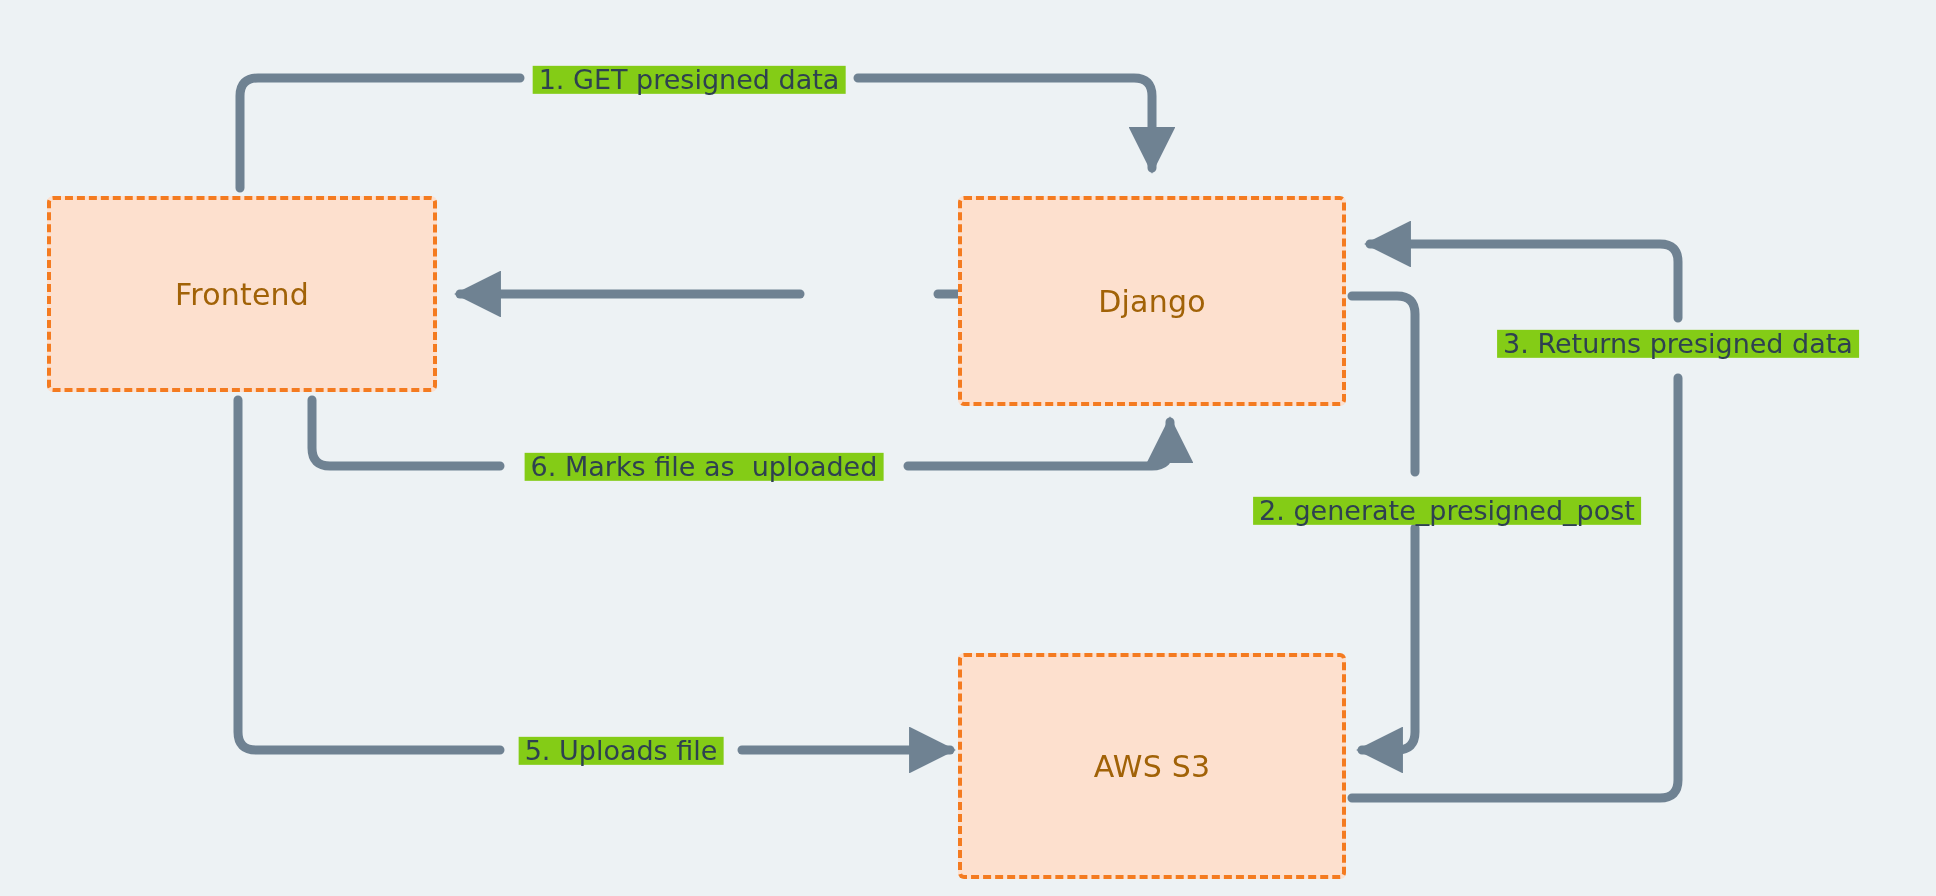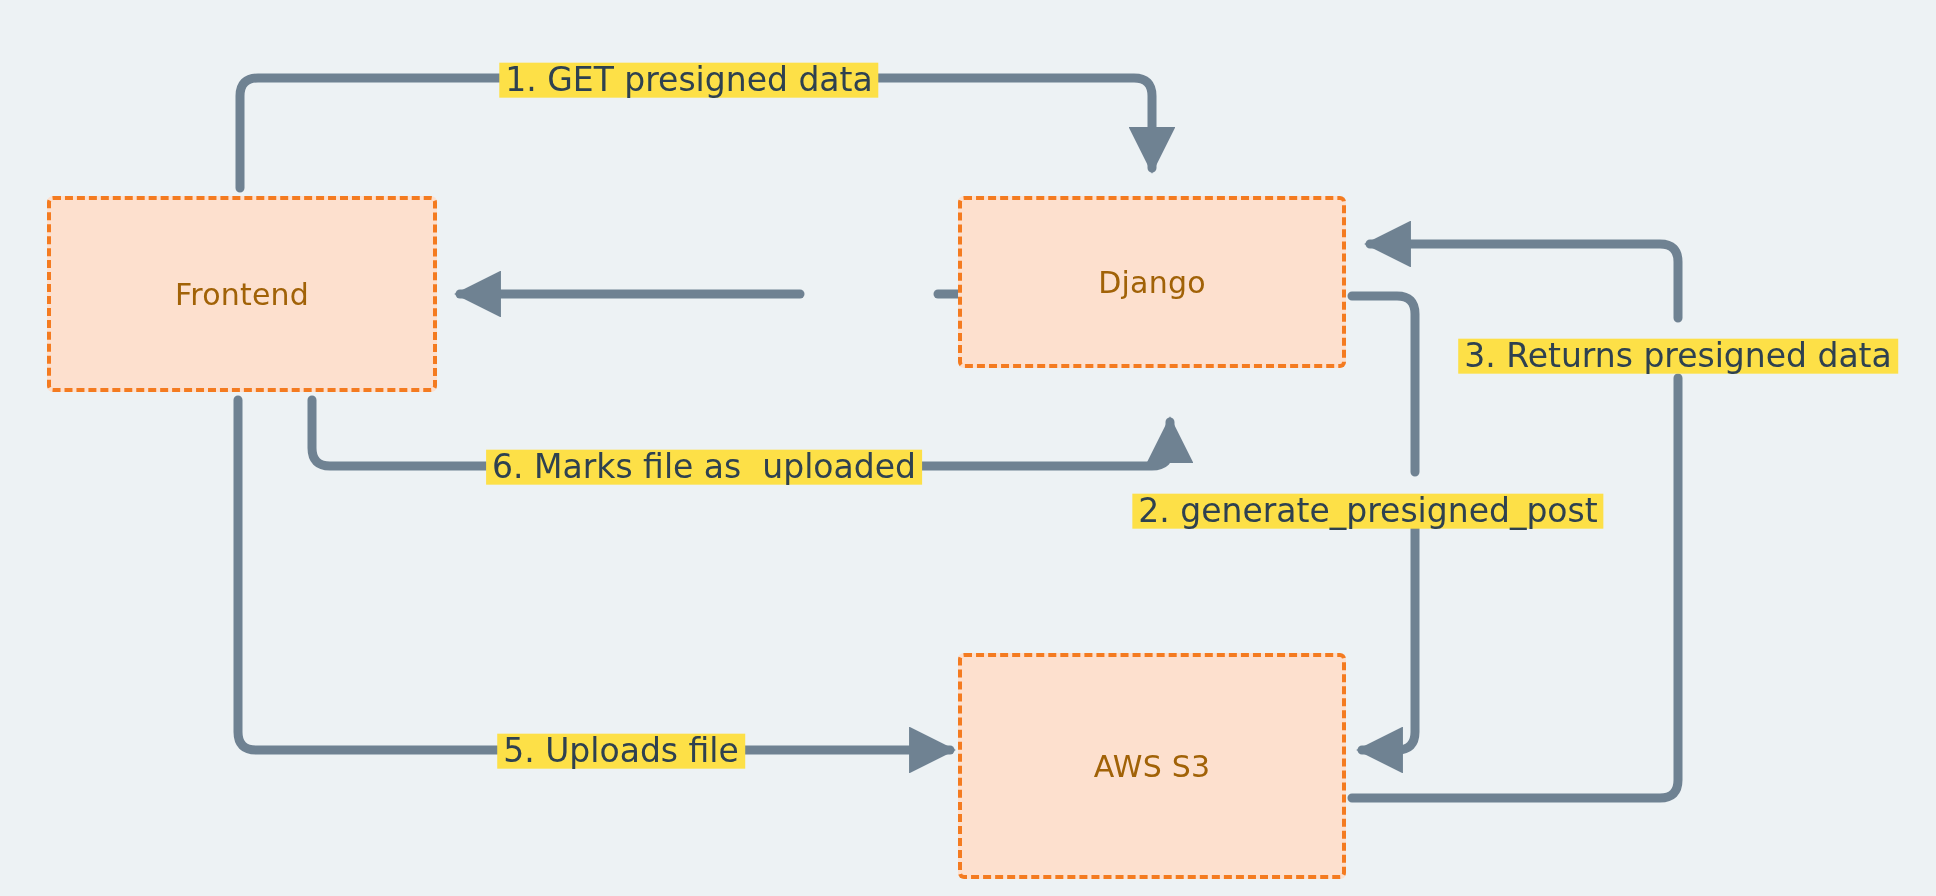--- a/index.html
+++ b/index.html
@@ -39,30 +39,30 @@
     font-family: "DejaVu Sans", sans-serif;
     font-size: 30px;
     color: #a16207;
     letter-spacing: 0.2px;
     white-space: nowrap;
   }
   .edge-label {
     position: absolute;
     z-index: 4;
     font-family: "DejaVu Sans", sans-serif;
-    font-size: 33px;
+    font-size: 27px;
     color: #2e4150;
     white-space: pre;
-    background: #fde047;
+    background: #84cc16;
     padding: 0 6px;
     line-height: 1.05;
     transform: translate(-50%, -50%);
   }
   #node-frontend { left: 47px;  top: 196px; width: 390px;  height: 196px; }
-  #node-django   { left: 958px; top: 196px; width: 388px;  height: 172px; align-items: center; }
+  #node-django   { left: 958px; top: 196px; width: 388px;  height: 210px; align-items: center; }
   #node-s3       { left: 958px; top: 653px; width: 388px;  height: 226px; }
 </style>
 </head>
 <body>
 
 <div id="diagram-root">
 
   <svg id="edge-layer" viewBox="0 0 1936 896" width="1936" height="896" aria-hidden="true">
     <defs>
       <marker id="arrow-head" viewBox="0 0 12 12" refX="10.5" refY="6" markerWidth="5.2" markerHeight="5.2" orient="auto-start-reverse">
@@ -99,22 +99,22 @@
   <div class="node" id="node-django">
     <span class="node-label">Django</span>
   </div>
 
   <div class="node" id="node-s3">
     <span class="node-label">AWS S3</span>
   </div>
 
   <div class="edge-label" style="left: 689px; top: 80px;">1. GET presigned data</div>
 
-  <div class="edge-label" style="left: 1368px; top: 511px;">2. generate_presigned_post</div>
+  <div class="edge-label" style="left: 1447px; top: 511px;">2. generate_presigned_post</div>
 
-  <div class="edge-label" style="left: 1678px; top: 356px;">3. Returns presigned data</div>
+  <div class="edge-label" style="left: 1678px; top: 344px;">3. Returns presigned data</div>
 
 
   <div class="edge-label" style="left: 621px; top: 751px;">5. Uploads file</div>
 
   <div class="edge-label" style="left: 704px; top: 467px;">6. Marks file as  uploaded</div>
 
 </div>
 
 </body></html>

